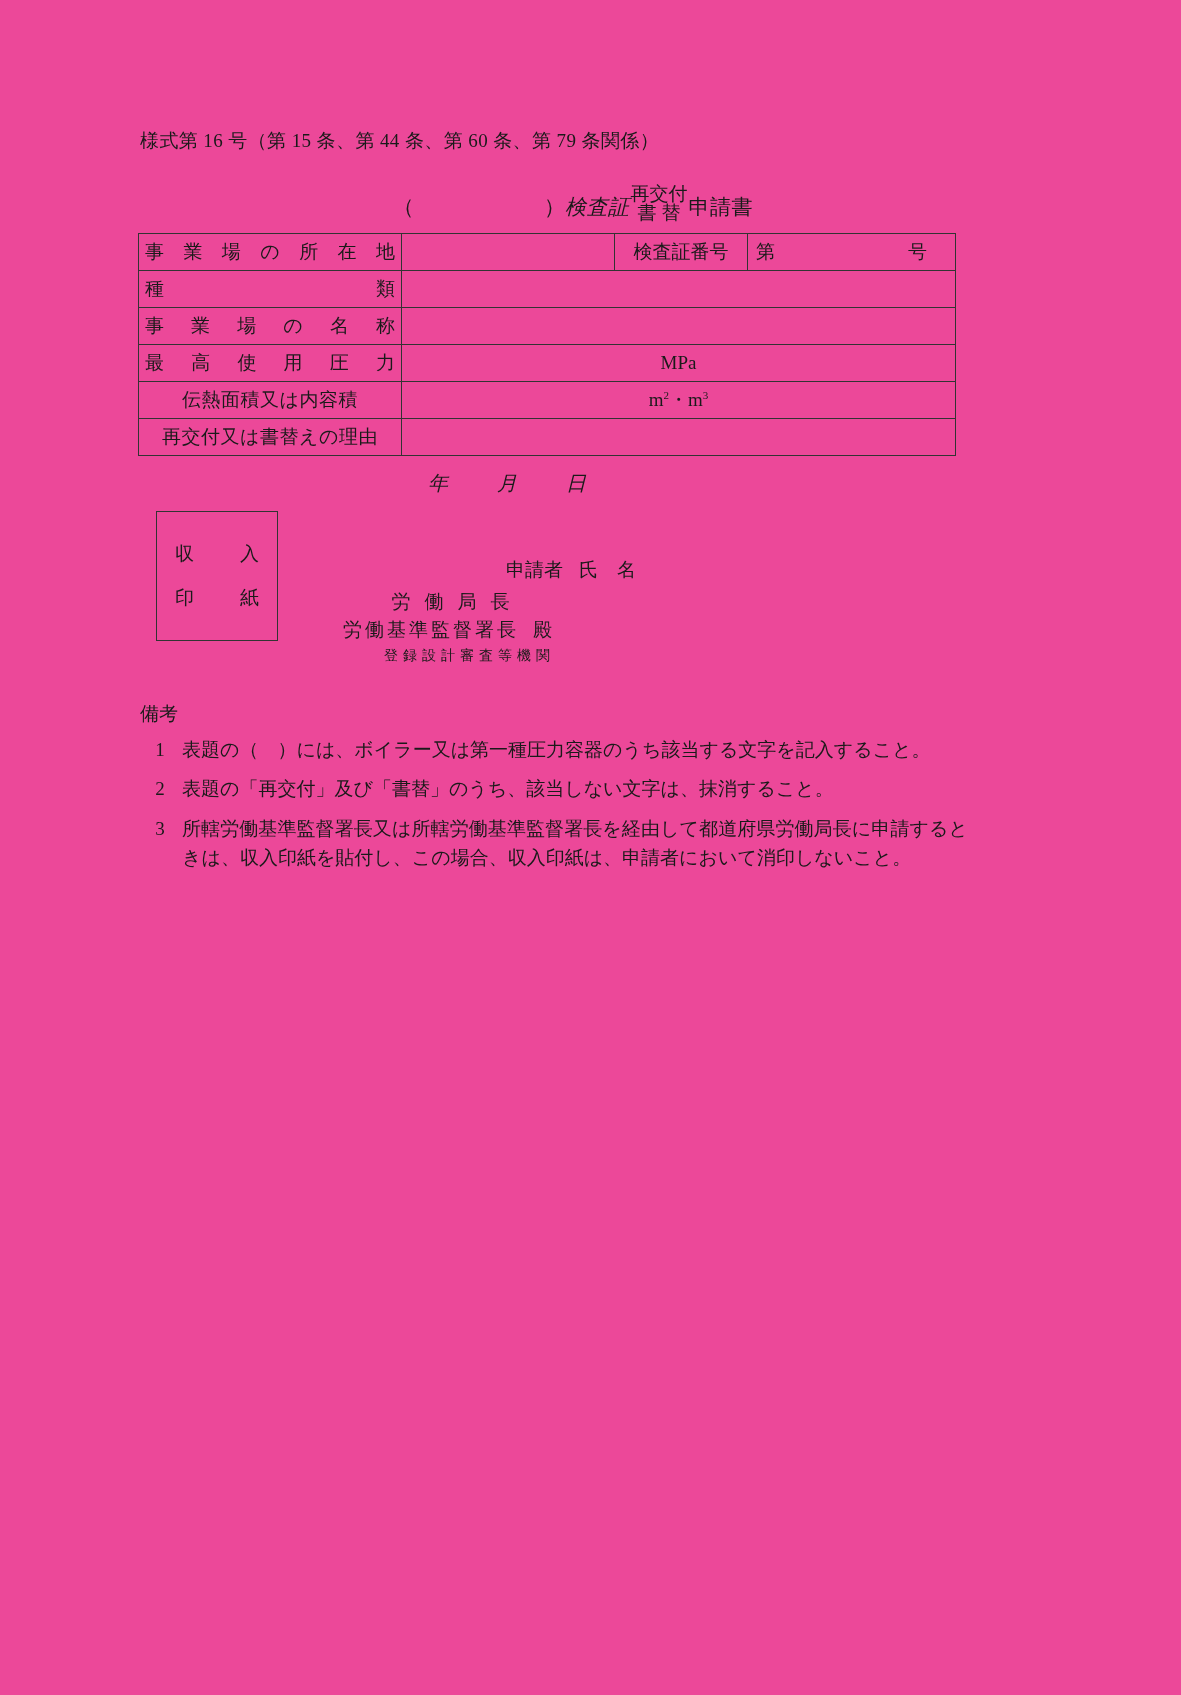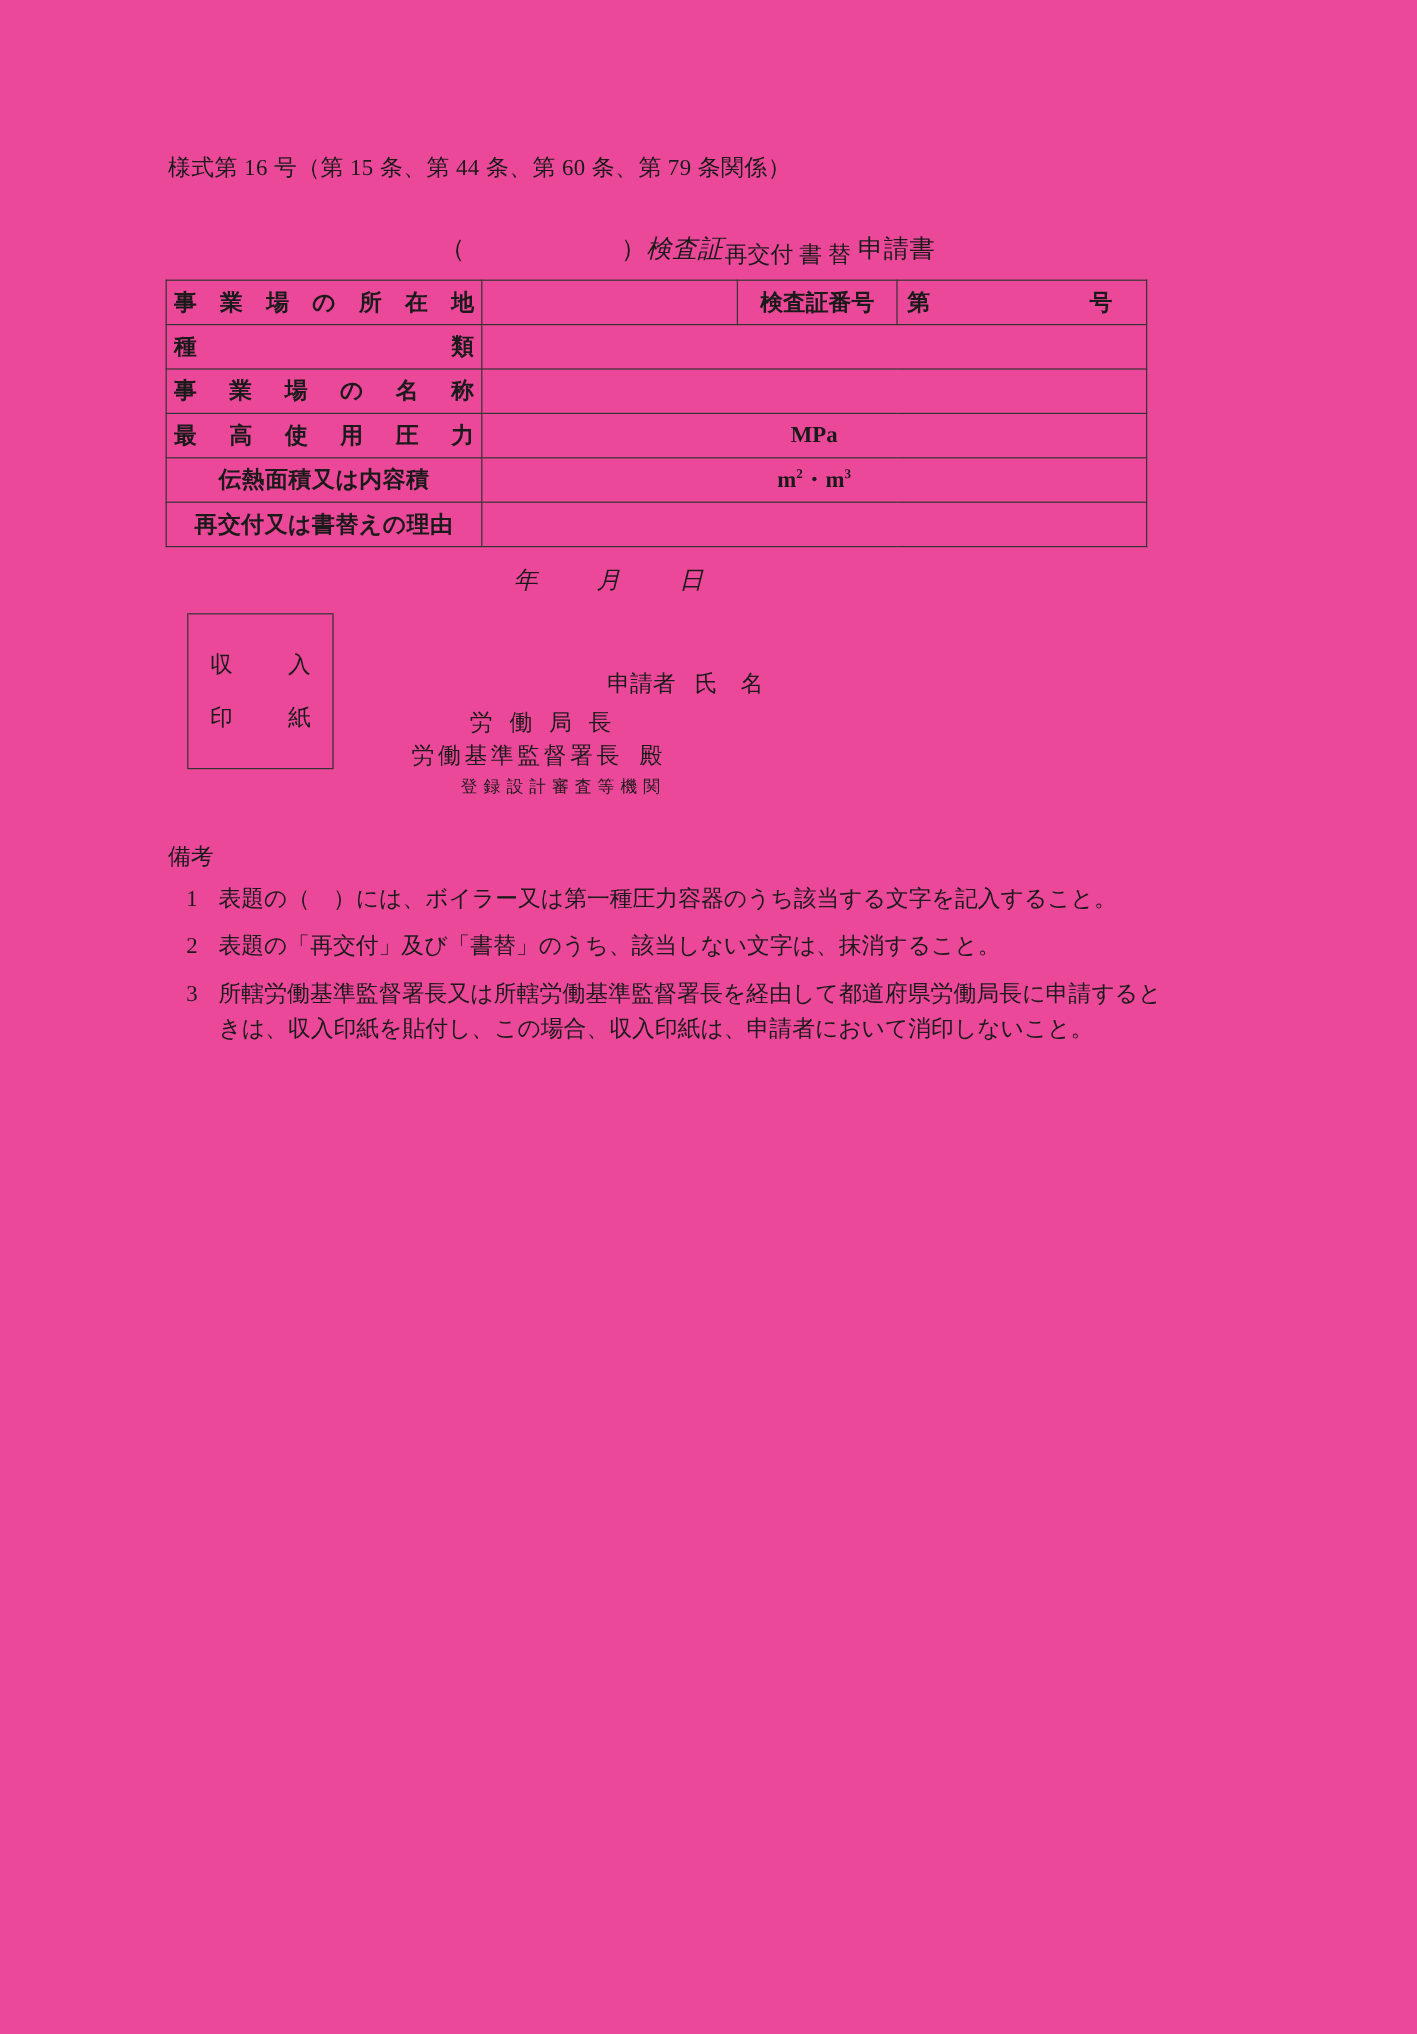--- a/index.html
+++ b/index.html
@@ -47,21 +47,21 @@
     justify-content: center;
     white-space: nowrap;
     font-size: 21px;
     padding-left: 40px;
   }
   .title-paren-open { letter-spacing: 0; }
   .title-blank { display: inline-block; width: 130px; }
   .title-kensa { letter-spacing: 0.5px; font-style: italic; }
   .title-stack {
     display: inline-flex;
-    flex-direction: row;
+    flex-direction: column;
     justify-content: flex-end;
     font-size: 19px;
     line-height: 1.02;
     position: relative;
     top: 2px;
     margin: 0 1px;
   }
   .title-stack .top { text-align: center; }
   .title-stack .bot {
     text-align: center;
@@ -76,21 +76,20 @@
     width: 818px;
     margin-top: 12px;
     table-layout: fixed;
   }
   table.form-table td {
     border: 1px solid #333;
     height: 36px;
     font-size: 19px;
     padding: 0 6px;
     vertical-align: middle;
-    font-weight: bold;
   }
   td.label-cell {
     width: 250px;
     text-align: justify;
     text-align-last: justify;
     padding: 0 10px;
     white-space: nowrap;
   }
   td.label-tight {
     text-align: right;

